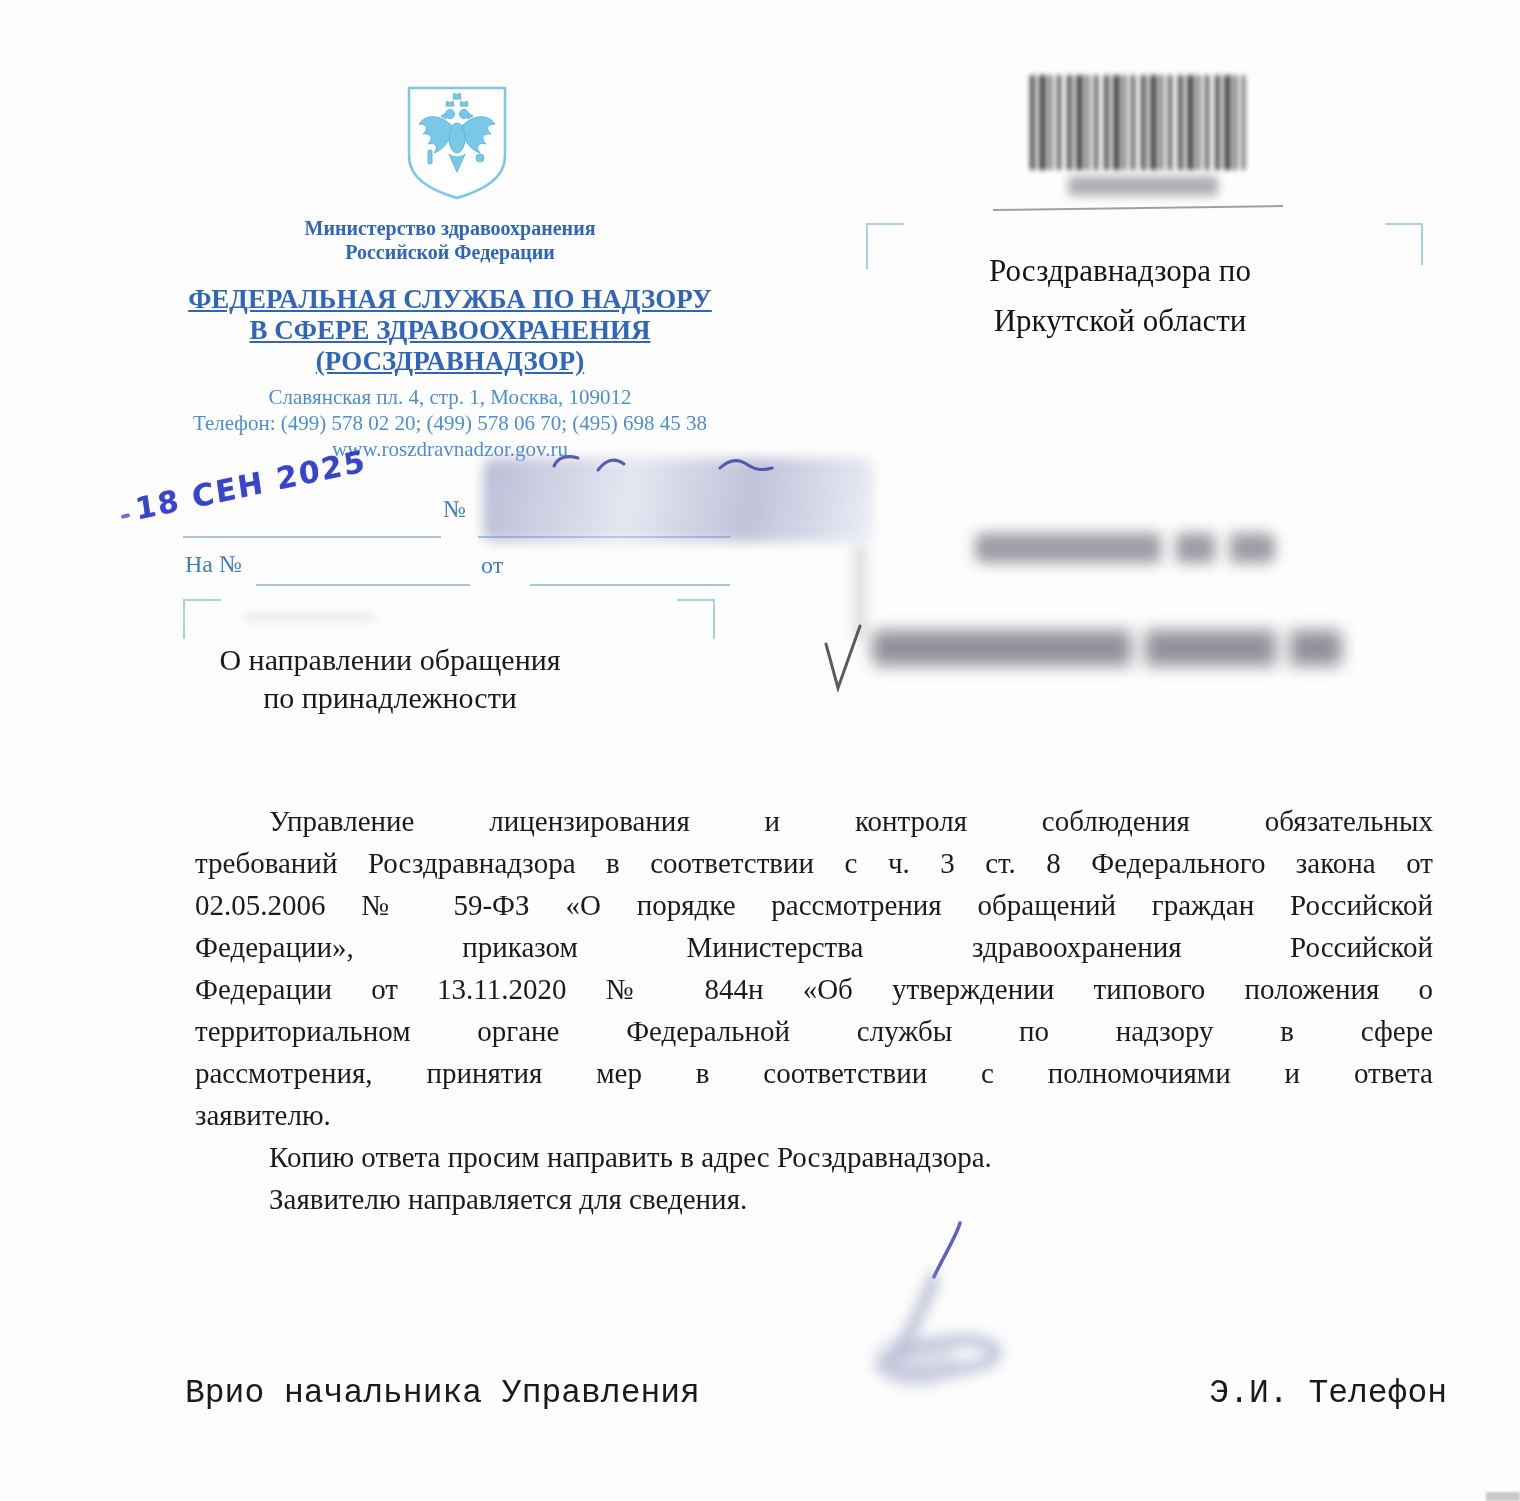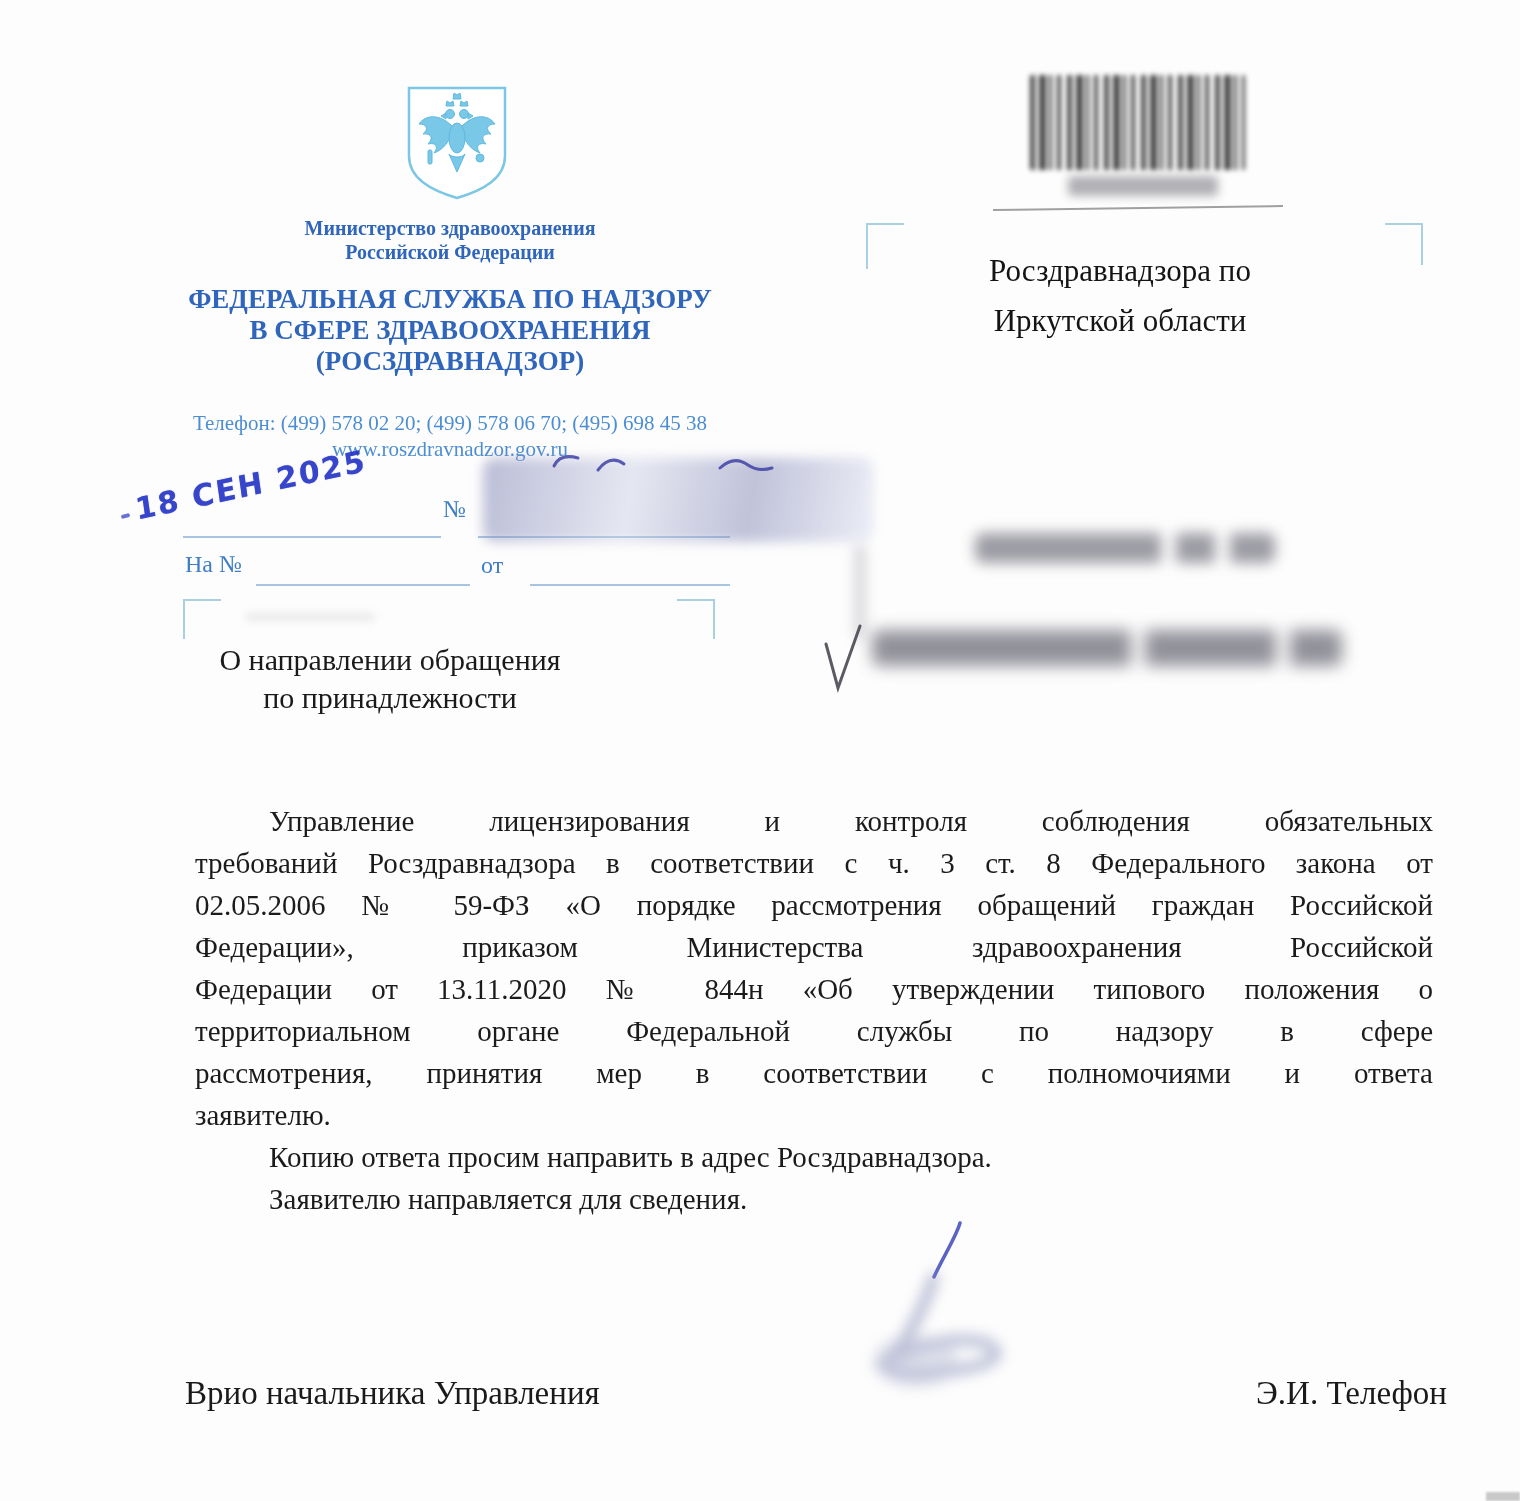--- a/index.html
+++ b/index.html
@@ -11,21 +11,21 @@
   }
   .abs{position:absolute;}
   
   .emblem{left:402px; top:84px; width:110px; height:118px;}
   .ministry{
     left:190px; top:216px; width:520px; text-align:center;
     color:#2f65ba; font-weight:bold; font-size:20px; line-height:24px;
   }
   .service{
     left:178px; top:284px; width:544px; text-align:center;
-    color:#2f65ba; font-weight:bold; font-size:27px; line-height:31px;
+    color:#2f65ba; font-weight:bold; font-size:27px; line-height:31px;text-decoration:underline;
   }
   .contactline{
     left:160px; width:580px; text-align:center;
     color:#4d8ed2; font-size:21px; line-height:24px;
   }
   .addr{top:385px;} .phone{top:411px;} .site{top:437px;}
   
   .stamp{
     left:133px; top:492px; color:#2636c6;
     font-family:"DejaVu Sans", sans-serif; font-weight:bold;
@@ -102,21 +102,21 @@
   .bodytext{left:195px; top:800px; width:1238px; font-size:29px; color:#1b1b1b;}
   .bline{height:42px; line-height:42px; overflow:hidden; white-space:normal;}
   .bline.just{text-align:justify;}
   .bline.just::after{content:""; display:inline-block; width:100%; height:0;}
   .bline.ind{text-indent:74px;}
   
   .signature{left:838px; top:1215px; width:220px; height:185px;}
   .signoff{
     left:185px; top:1375px; width:1262px;
     display:flex; justify-content:space-between; align-items:baseline;
-    font-size:33px; color:#1a1a1a;
+    font-size:33px; color:#1a1a1a;font-family:Liberation Mono, monospace;
   }
   .artifact{left:1486px; top:1492px; width:34px; height:9px;
     background:#c9c9c9; filter:blur(1px);}
 </style>
 </head>
 <body>
 
 <div class="page">
 
   <svg class="abs emblem" viewBox="0 0 110 118" xmlns="http://www.w3.org/2000/svg">
@@ -141,20 +141,21 @@
   <div class="abs ministry">
     <div>Министерство здравоохранения</div>
     <div>Российской Федерации</div>
   </div>
   <div class="abs service">
     <div>ФЕДЕРАЛЬНАЯ СЛУЖБА ПО НАДЗОРУ</div>
     <div>В СФЕРЕ ЗДРАВООХРАНЕНИЯ</div>
     <div>(РОСЗДРАВНАДЗОР)</div>
   </div>
 
+  <div class="abs contactline addr">Славянская пл. 4, стр. 1, Москва, 109012</div>
   <div class="abs contactline phone">Телефон: (499) 578 02 20; (499) 578 06 70; (495) 698 45 38</div>
   <div class="abs contactline site">www.roszdravnadzor.gov.ru</div>
 
   <div class="abs stamp">18 СЕН 2025</div>
   <div class="abs stamp-dot"></div>
 
   <div class="abs uline ul-1a"></div>
   <div class="abs rlabel num-label">№</div>
   <div class="abs uline ul-1b"></div>
   <div class="abs redact-number"></div>

